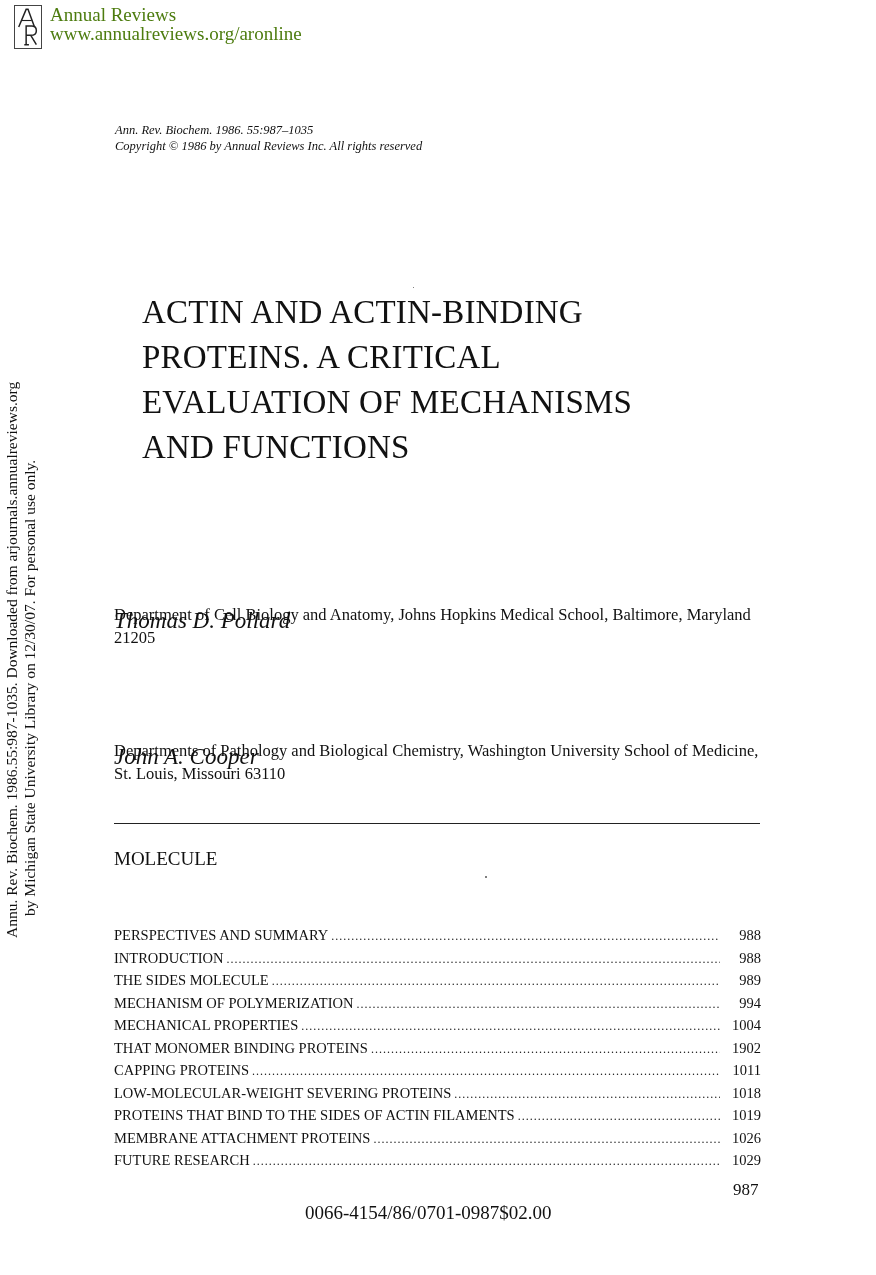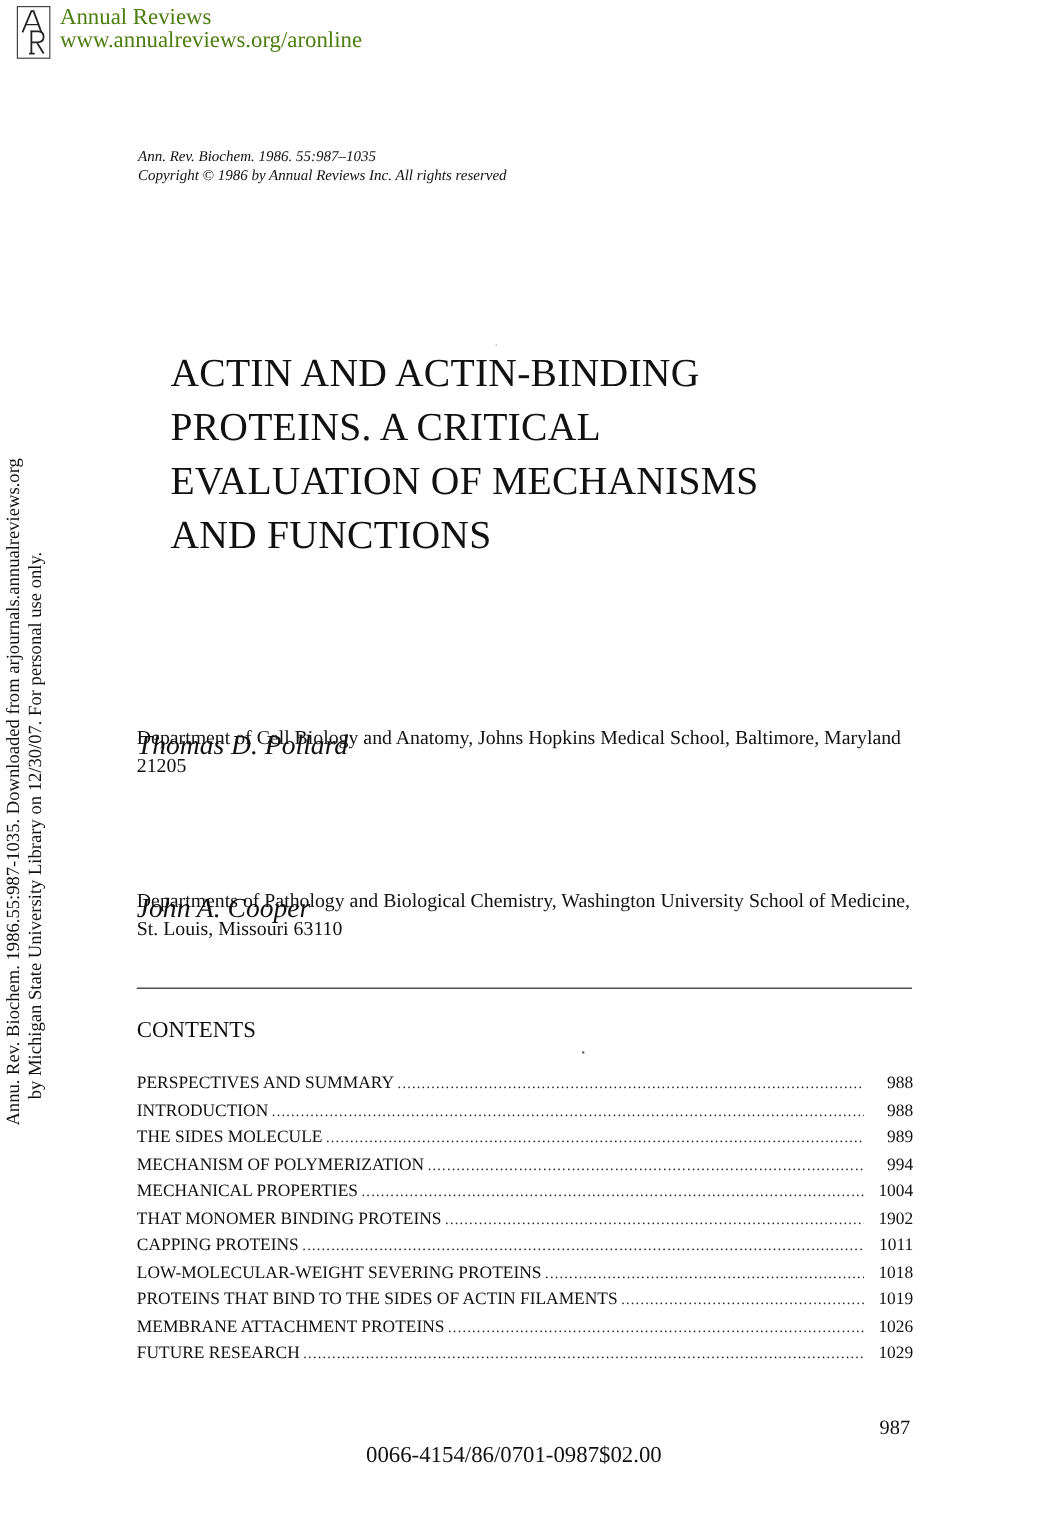--- a/index.html
+++ b/index.html
@@ -22,21 +22,21 @@
     .side-note div { text-align: left; }
     .side-note .l2 { padding-left: 22px; }
     .title { position: absolute; left: 114px; top: 290px; font-size: 33px; line-height: 45px; letter-spacing: 0.2px; margin-left: 28px; }
     .title div { white-space: nowrap; }
     .author { position: absolute; left: 114px; font-style: italic; font-size: 23px; margin-top: 47px; }
     .affil { position: absolute; left: 114px; width: 660px; font-size: 16.5px; line-height: 23px; }
     .rule { position: absolute; left: 114px; top: 823px; width: 646px; height: 0; border-top: 1.5px solid #222; }
     .contents-heading { position: absolute; left: 114px; top: 848px; font-size: 19px; }
     .toc { position: absolute; left: 114px; top: 895px; width: 647px; font-size: 14.5px; }
     .toc-row { display: flex; align-items: baseline; height: 22.5px; }
-    .toc-label { white-space: nowrap; }
+    .toc-label { white-space: nowrap; margin-top: 32px; }
     .toc-dots {
       flex: 1; overflow: hidden; white-space: nowrap; margin: 0 3px; color: #222;
       letter-spacing: 1px; font-size: 12px;
     }
     .toc-page { width: 38px; text-align: right; }
     .page-num { position: absolute; left: 733px; top: 1180px; font-size: 17px; }
     .code { position: absolute; left: 305px; top: 1202px; font-size: 19px; }
     .speck { position: absolute; width: 2px; height: 2px; background: #555; border-radius: 1px; }
   </style>
 </head>
@@ -72,21 +72,21 @@
 </div>
 
 <div class="author" style="top:561px;">Thomas D. Pollard</div>
 <div class="affil" style="top:603px;">Department of Cell Biology and Anatomy, Johns Hopkins Medical School, Baltimore, Maryland 21205</div>
 
 <div class="author" style="top:697px;">John A. Cooper</div>
 <div class="affil" style="top:739px;">Departments of Pathology and Biological Chemistry, Washington University School of Medicine, St. Louis, Missouri 63110</div>
 
 <div class="rule"></div>
 
-<div class="contents-heading">CONTENTS</div>
+<div class="contents-heading">MOLECULE</div>
 
 <div class="toc">
   <div class="toc-row">
     <span class="toc-label">PERSPECTIVES AND SUMMARY</span>
     <span class="toc-dots">..................................................................................................................................</span>
     <span class="toc-page">988</span>
   </div>
   <div class="toc-row">
     <span class="toc-label">INTRODUCTION</span>
     <span class="toc-dots">..................................................................................................................................</span>

